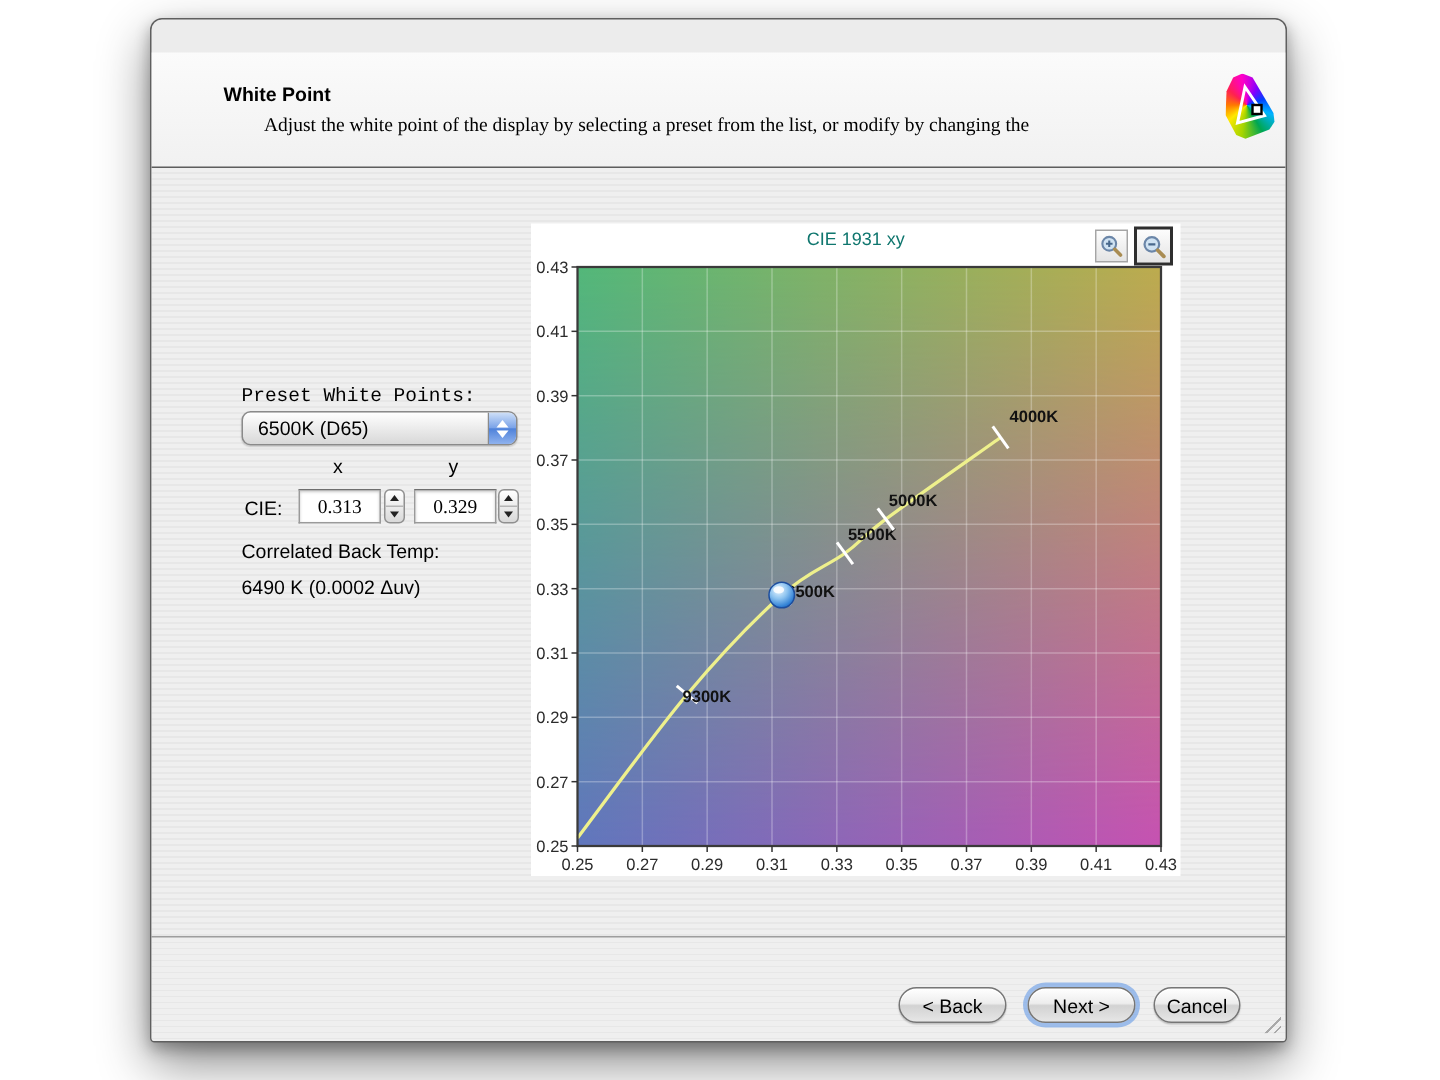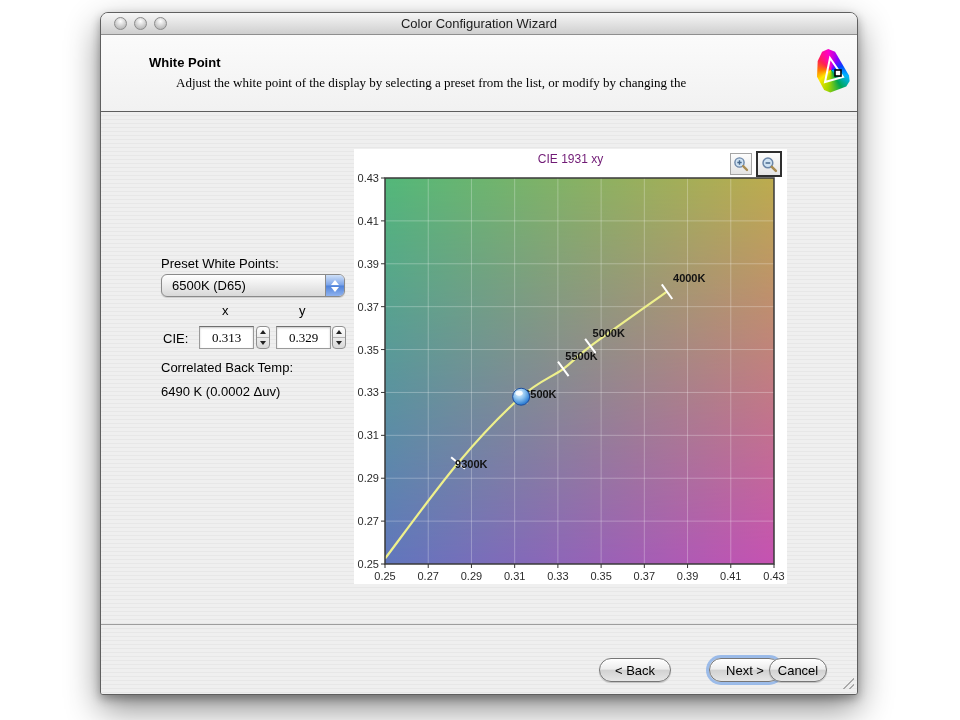--- a/index.html
+++ b/index.html
@@ -57,21 +57,21 @@
     border-top:1px solid #9e9e9e;
   }
   .aqua-btn {
     position:absolute; height:24px; width:72px; border-radius:12px;
     border:1px solid #767676; color:#000; font-size:13px; font-family:inherit;
     background:linear-gradient(#ffffff,#ededed 45%,#d2d2d2 52%,#e6e6e6);
     box-shadow:inset 0 1px 0 #fff, 0 1px 1px rgba(0,0,0,.2);
     cursor:default;
   }
   .btn-back   { left:498px; top:33px; }
-  .btn-next   { left:608px; top:33px; box-shadow:0 0 0 3px rgba(110,160,230,.65), inset 0 1px 0 #fff; }
+  .btn-next   { left:584px; top:33px; box-shadow:0 0 0 3px rgba(110,160,230,.65), inset 0 1px 0 #fff; }
   .btn-cancel { left:668px; top:33px; width:58px; }
   .grip {
     position:absolute; right:3px; bottom:5px; width:14px; height:14px;
     background:repeating-linear-gradient(135deg,#a9a9a9 0 1px,transparent 1px 4px);
     clip-path:polygon(100% 0,100% 100%,0 100%);
   }
 
   
   .lbl { position:absolute; font-size:13px; color:#000; }
   .popup {
@@ -104,60 +104,52 @@
   .stepper div { flex:1; display:flex; align-items:center; justify-content:center; }
   .stepper div:first-child { border-bottom:1px solid #b5b5b5; }
   .stri-up   { width:0;height:0;border-left:3.5px solid transparent;border-right:3.5px solid transparent;border-bottom:4.5px solid #222; }
   .stri-down { width:0;height:0;border-left:3.5px solid transparent;border-right:3.5px solid transparent;border-top:4.5px solid #222; }
 
   
   .chart-panel {
     position:absolute; left:253px; top:37px; width:433px; height:435px;
     background:#ffffff;
   }
-  .chart-title { position:absolute; left:0; right:0; top:3px; text-align:center; font-size:12px; color:#701a75; }
+  .chart-title { position:absolute; left:0; right:0; top:3px; text-align:center; font-size:12px; color:#0f766e; }
   .zoom-btn {
     position:absolute; width:22px; height:22px; border:1px solid #a5a5a5; background:linear-gradient(#fdfdfd,#e4e4e4);
     display:flex; align-items:center; justify-content:center; padding:0;
   }
   .zoom-in  { left:376px; top:4px; }
   .zoom-out { left:402px; top:2px; width:26px; height:26px; border:2px solid #2f2f2f; }
   #plot-svg { position:absolute; left:0; top:0; }
 </style>
 </head>
 <body>
 
 <div class="window">
 
-  <div class="titlebar">
-    <div class="traffic">
-      <span class="light"></span>
-      <span class="light"></span>
-      <span class="light"></span>
-    </div>
-    <div class="titlebar-title">Color Configuration Wizard</div>
-  </div>
 
   <div class="header">
     <div class="hdr-title">White Point</div>
     <div class="hdr-desc">
       <span>Adjust the white point of the display by selecting a preset from the list, or modify by changing the</span><br>
     </div>
     <div class="logo">
       <div class="logo-fill"></div>
       <svg viewBox="0 0 34 44">
         <path d="M14 9 L27 28 L9 33 Z" fill="none" stroke="#ffffff" stroke-width="2"></path>
         <rect x="19" y="21" width="6" height="6" fill="#ffffff" stroke="#000" stroke-width="1.6"></rect>
       </svg>
     </div>
   </div>
 
   <div class="content">
 
-    <div class="lbl" style="left:60px; top:144px;">Preset White Points:</div>
+    <div class="lbl" style="left:60px; top:144px;font-family:Liberation Mono, monospace;">Preset White Points:</div>
 
     <div class="popup">
       <span>6500K (D65)</span>
       <span class="popup-cap">
         <span class="tri-up"></span>
           <span class="tri-down"></span>
       </span>
     </div>
 
     <div class="lbl" style="left:121px; top:191px;">x</div>

